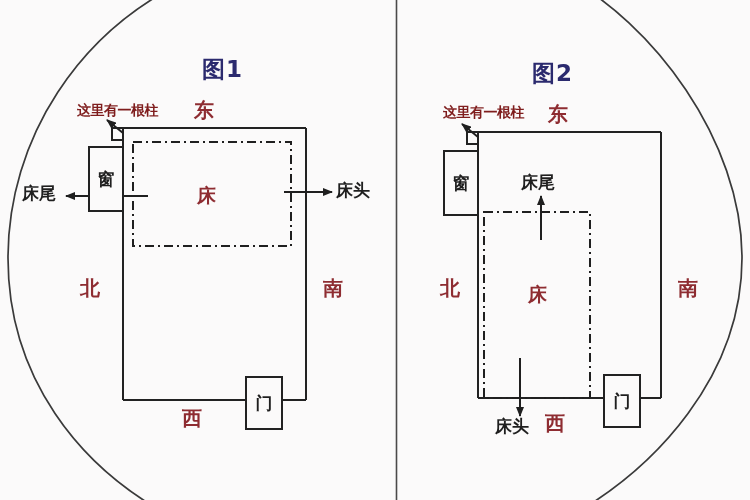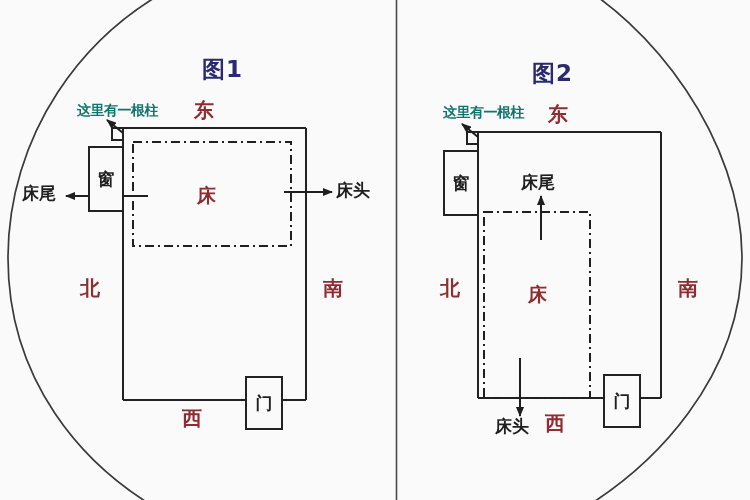--- a/index.html
+++ b/index.html
@@ -40,21 +40,21 @@
     color: #8e2c31;
   }
   .bed-word {
     font-size: 19px;
     font-weight: bold;
     color: #8e2c31;
   }
   .note {
     font-size: 14px;
     font-weight: bold;
-    color: #0f766e;
+    color: #7f1d1d;
     letter-spacing: -0.5px;
   }
   .anno {
     font-size: 17px;
     font-weight: bold;
     color: #1f1f1f;
   }
   .box-word {
     font-size: 17px;
     font-weight: bold;

